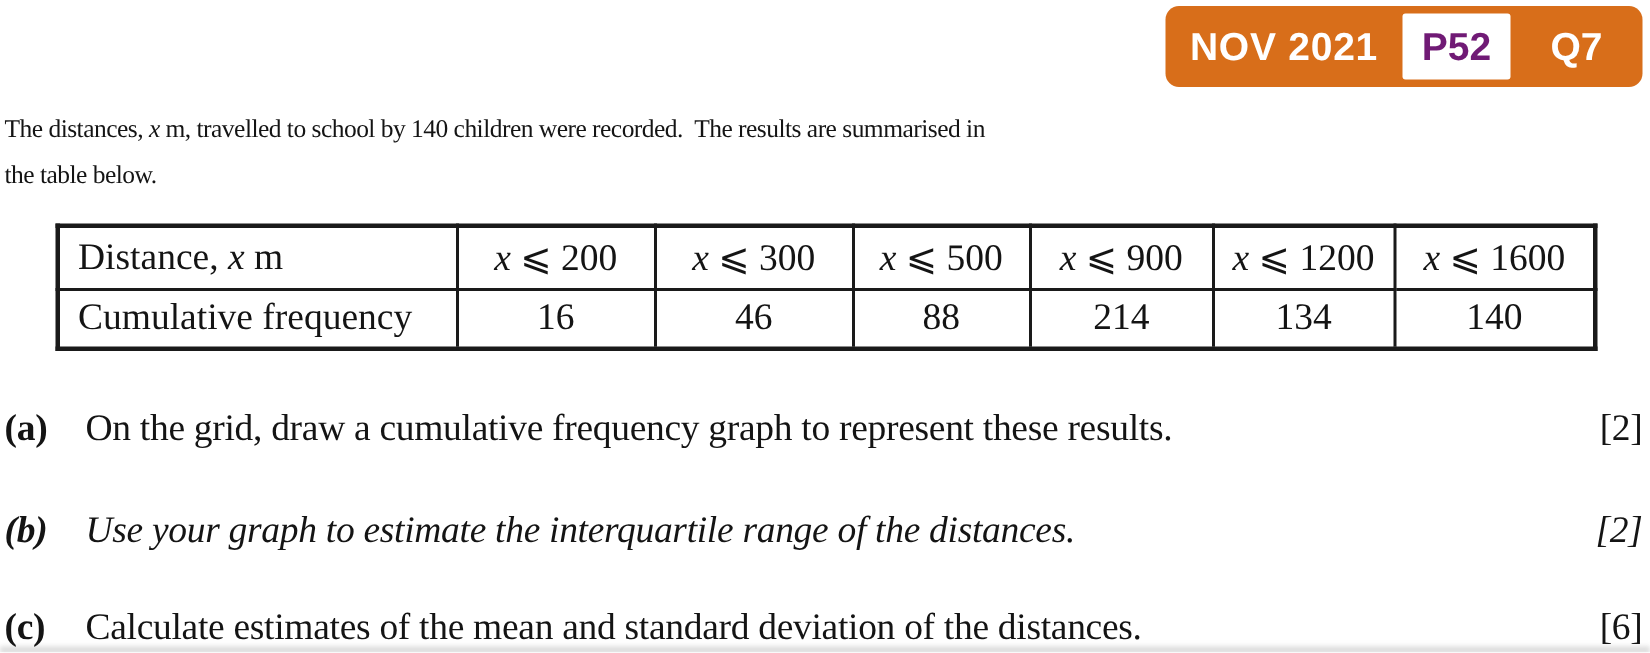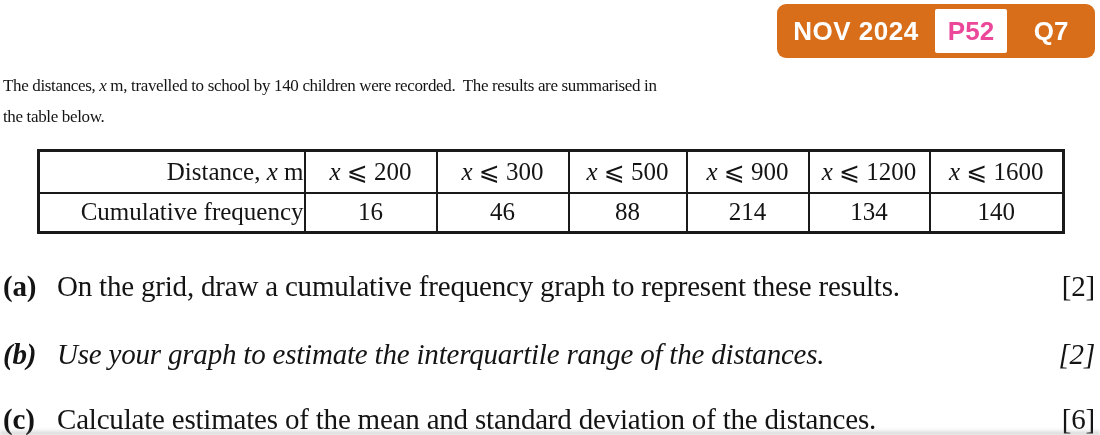--- a/index.html
+++ b/index.html
@@ -24,21 +24,21 @@
     border-radius:9px;
     display:flex;align-items:stretch;
     font-family:"Liberation Sans","DejaVu Sans",sans-serif;
     font-weight:bold;font-size:26px;
     overflow:hidden;
   }
   .badge-seg{display:flex;align-items:center;justify-content:center;}
   .badge-session{flex:0 0 158px;color:#ffffff;letter-spacing:0.5px;}
   .badge-paper{
     flex:0 0 72px;
-    background:#ffffff;color:#ec4899;
+    background:#ffffff;color:#701a75;
     margin:5px 0;border-radius:2px;
   }
   .badge-qnum{flex:1 1 auto;color:#ffffff;}
 
   
   .intro{
     position:absolute;top:70px;left:3px;margin:0;
     font-size:17px;line-height:31px;
     letter-spacing:-0.35px;
     white-space:pre;
@@ -52,26 +52,26 @@
     font-size:25px;
     border:3px solid #1a1a1a;
   }
   .freq-table td{
     border:2px solid #1a1a1a;
     padding:0;text-align:center;
     overflow:hidden;white-space:nowrap;
   }
   .freq-table tr:first-child{height:42px;}
   .freq-table tr:last-child{height:40px;padding-left:28px;}
-  .freq-table td.label-cell{text-align:right;padding-left:12px;}
+  .freq-table td.label-cell{text-align:left;padding-left:12px;}
 
   
   .questions{
     position:absolute;top:271px;left:3px;right:5px;
-    font-size:29px;
+    font-size:25px;
   }
   .q-row{position:relative;line-height:30px;letter-spacing:-0.2px;white-space:nowrap;}
   .q-row:nth-child(2){margin-top:38px;font-style:italic;}
   .q-row:nth-child(3){margin-top:35px;}
   .q-label{display:inline-block;width:54px;font-weight:bold;}
   .q-marks{position:absolute;right:0;top:0;}
 
   
   .smear{
     position:absolute;left:0;right:0;bottom:0;height:6px;
@@ -79,21 +79,21 @@
     filter:blur(1.5px);
     pointer-events:none;
   }
 </style>
 </head>
 <body>
 
 <div class="page">
 
   <div class="badge">
-    <span class="badge-seg badge-session">NOV 2024</span>
+    <span class="badge-seg badge-session">NOV 2021</span>
     <span class="badge-seg badge-paper">P52</span>
     <span class="badge-seg badge-qnum">Q7</span>
   </div>
 
   <p class="intro" id="intro">The distances, <i>x</i> m, travelled to school by 140 children were recorded.  The results are summarised in<br>the table below.</p>
 
   <table class="freq-table">
     <colgroup>
       <col style="width:266px">
         <col style="width:132px">

